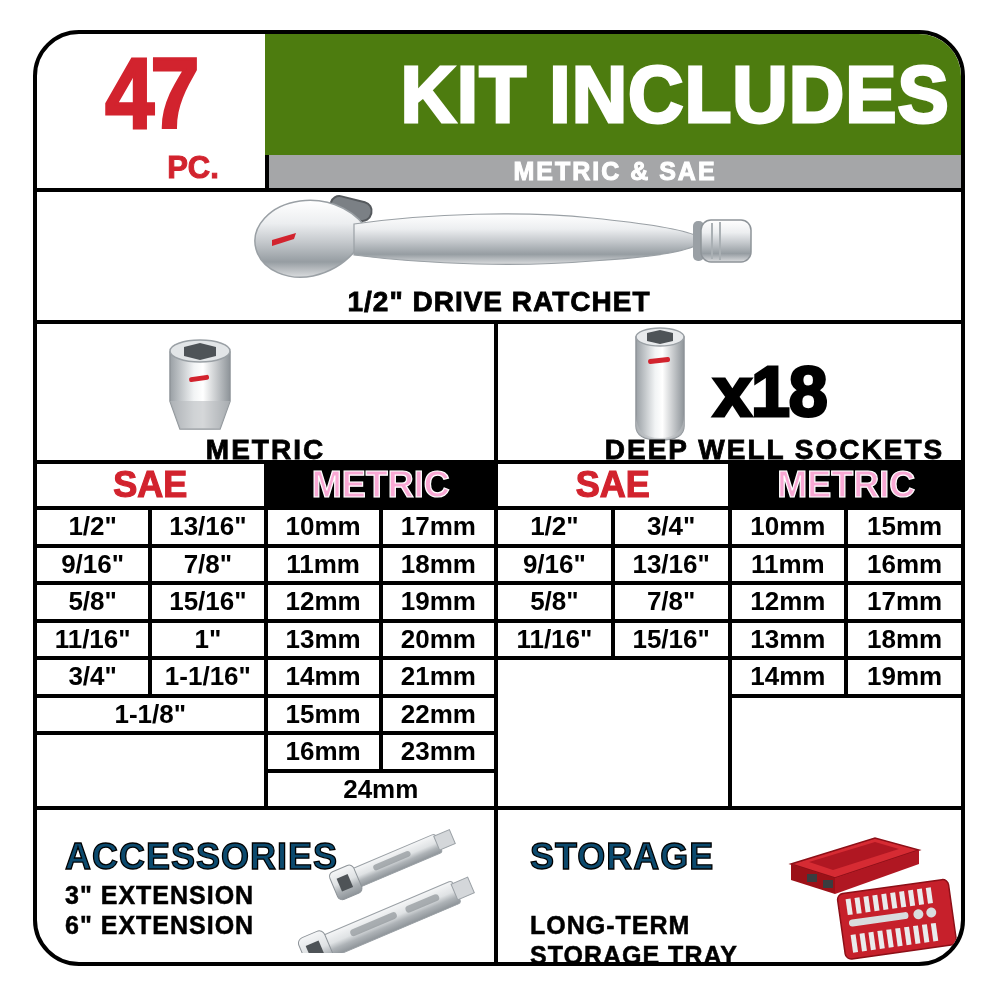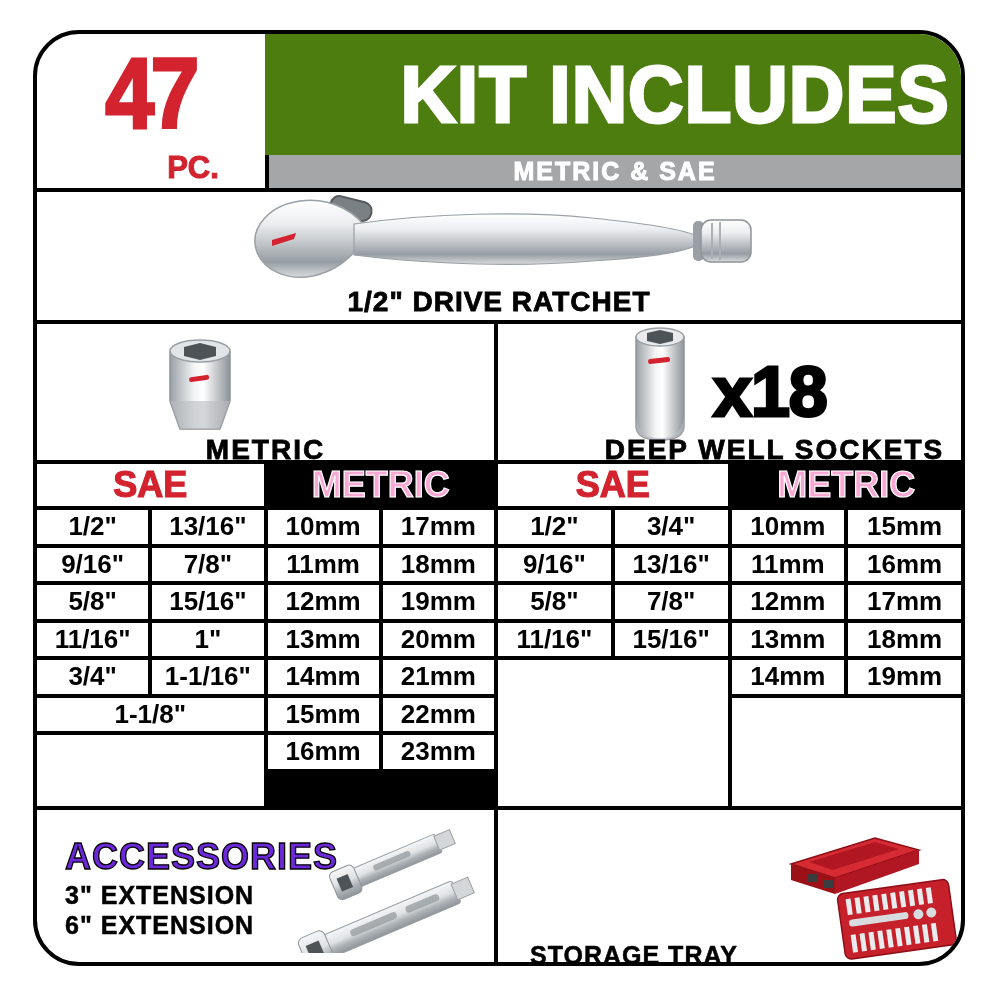--- a/index.html
+++ b/index.html
@@ -39,21 +39,21 @@
   #grid-left { left:-4px; width:465px; }
   #grid-right { left:457px; width:471px; }
   .size-grid > div { background:#fff; display:flex; align-items:center; justify-content:center;
     font-weight:bold; font-size:26px; color:#000; white-space:nowrap; }
   .size-grid .h-sae { color:#D2232E; font-size:36px; -webkit-text-stroke:1.2px #D2232E; }
   .size-grid .h-met { background:#000; color:#f9a8d4; font-size:36px; -webkit-text-stroke:1.2px #fff; }
   .cs2 { grid-column:span 2; }
   .rs2 { grid-row:span 2; } .rs3 { grid-row:span 3; } .rs4 { grid-row:span 4; }
 
   
-  .sec-title { font-weight:bold; font-size:36px; color:#6d28d9; letter-spacing:1px;
+  .sec-title { font-weight:bold; font-size:36px; color:#0c4a6e; letter-spacing:1px;
     -webkit-text-stroke:1.3px #000; white-space:nowrap; }
   .sec-line { font-weight:bold; font-size:25px; color:#000; letter-spacing:1px;
     -webkit-text-stroke:0.5px #000; white-space:nowrap; line-height:30px; }
 </style>
 </head>
 <body>
 
 <div class="frame">
 
   <div class="abs badge-num"><span>47</span></div>
@@ -146,20 +146,21 @@
     <div>3/4"</div>
     <div>1-1/16"</div>
     <div>14mm</div>
     <div>21mm</div>
     <div class="cs2">1-1/8"</div>
     <div>15mm</div>
     <div>22mm</div>
     <div class="cs2 rs2"></div>
     <div>16mm</div>
     <div>23mm</div>
+    <div class="cs2">24mm</div>
   </div>
 
   <div id="grid-right" class="size-grid">
     <div class="cs2 h-sae">SAE</div>
     <div class="cs2 h-met">METRIC</div>
     <div>1/2"</div>
     <div>3/4"</div>
     <div>10mm</div>
     <div>15mm</div>
     <div>9/16"</div>
@@ -202,20 +203,22 @@
     <g transform="rotate(-23 105 88)">
       <rect x="30" y="78" width="142" height="24" rx="3" fill="url(#eg1)" stroke="#9aa0a5"></rect>
       <rect x="58" y="84" width="50" height="7" rx="3.5" fill="#8e9499" opacity="0.7"></rect>
       <rect x="118" y="84" width="36" height="7" rx="3.5" fill="#8e9499" opacity="0.7"></rect>
       <rect x="6" y="72" width="28" height="36" rx="6" fill="url(#eg1)" stroke="#8e9499"></rect>
       <rect x="12" y="81" width="14" height="17" fill="#4e5357"></rect>
       <rect x="170" y="81" width="18" height="17" fill="#d4d7da" stroke="#9aa0a5"></rect>
     </g>
   </svg>
 
+  <div class="abs sec-title" style="left:493px; top:802px;">STORAGE</div>
+  <div class="abs sec-line" style="left:493px; top:876px;">LONG-TERM</div>
   <div class="abs sec-line" style="left:493px; top:906px;text-decoration:underline;">STORAGE TRAY</div>
   <svg class="abs" style="left:742px; top:788px;" width="180" height="138" viewBox="0 0 180 138">
     <g>
       <path d="M12,42 L96,16 L140,28 L56,56 Z" fill="#d62b33" stroke="#8c0f17" stroke-width="1.5"></path>
       <path d="M30,40 L96,20 L120,27 L54,48 Z" fill="#b01722"></path>
       <path d="M12,42 L56,56 L56,72 L12,58 Z" fill="#9c1118"></path>
       <path d="M56,56 L140,28 L140,42 L56,72 Z" fill="#b01722"></path>
       <rect x="28" y="52" width="10" height="8" fill="#3a3d40"></rect>
       <rect x="44" y="58" width="10" height="8" fill="#3a3d40"></rect>
     </g>

